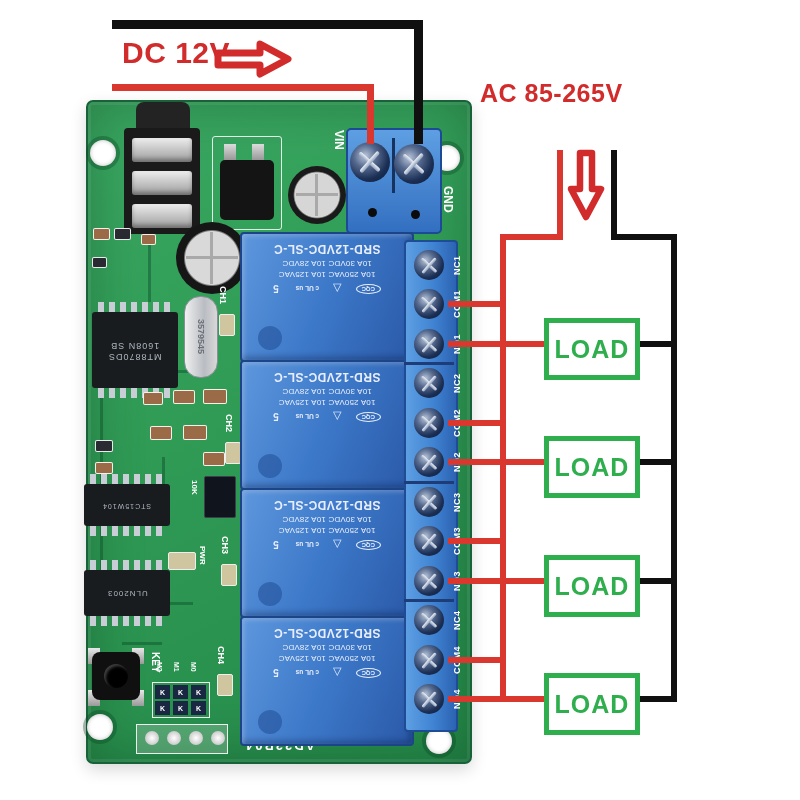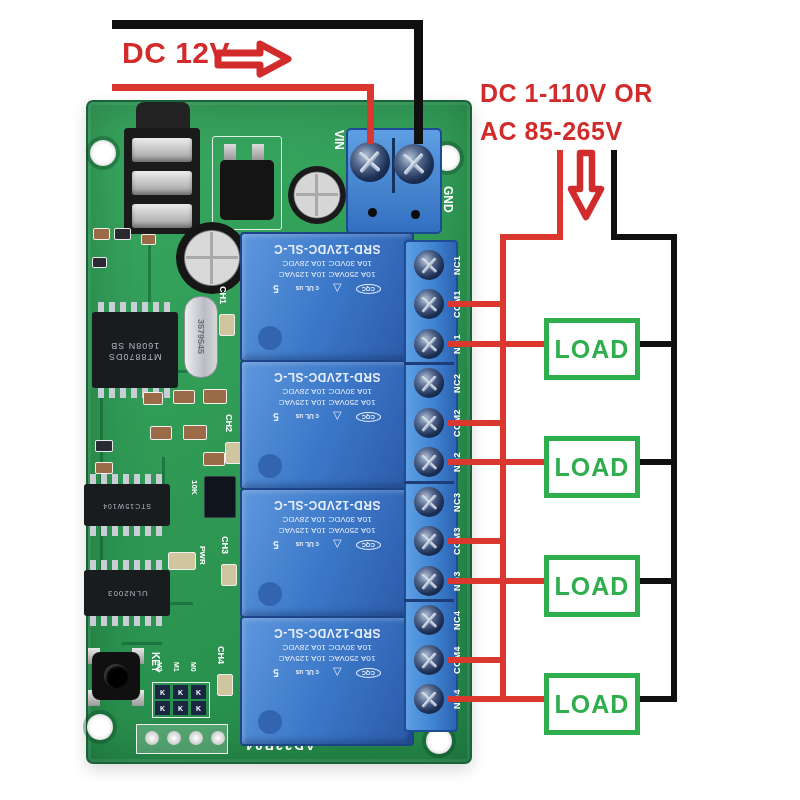--- a/index.html
+++ b/index.html
@@ -318,20 +318,19 @@
   <div class="load-box" style="top:673px;">
       <span>LOAD</span>
     </div>
 
   <span class="ann" style="left:122px;top:36px;font-size:30px;">DC 12V</span>
   <svg class="abs" style="left:213px;top:38px;" width="82" height="42" viewBox="0 0 82 42">
     <path d="M5 15 h42 v-9 l28 15 -28 15 v-9 h-42 z" fill="#ffffff" stroke="#d22b2b" stroke-width="7" stroke-linejoin="round"></path>
   </svg>
 
   <div class="ann" style="left:480px;top:74px;font-size:25px;line-height:38px;">
-    <div>DC 1-110V OR</div>
     <div>AC 85-265V</div>
   </div>
   <svg class="abs" style="left:566px;top:148px;" width="40" height="76" viewBox="0 0 40 76">
     <path d="M14 5 v36 h-9 l15 28 15 -28 h-9 v-36 z" fill="#ffffff" stroke="#d22b2b" stroke-width="6.5" stroke-linejoin="round"></path>
   </svg>
 
 </div>
 
 </body></html>

